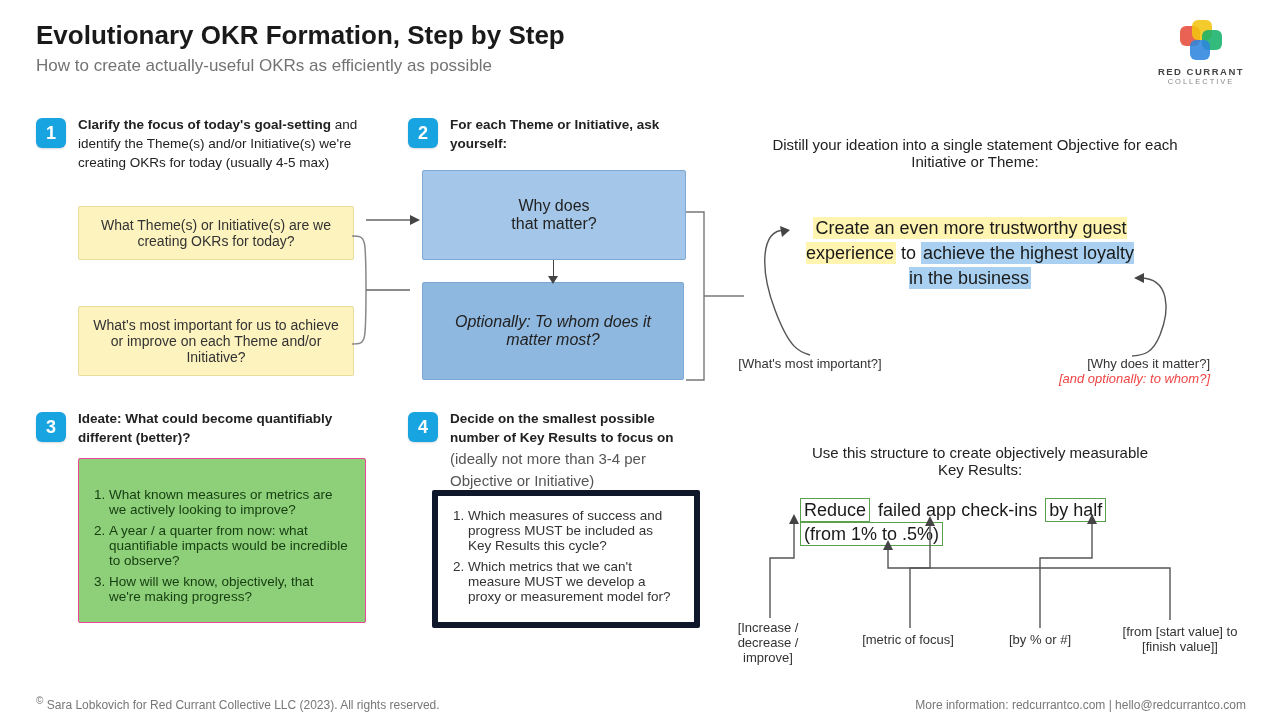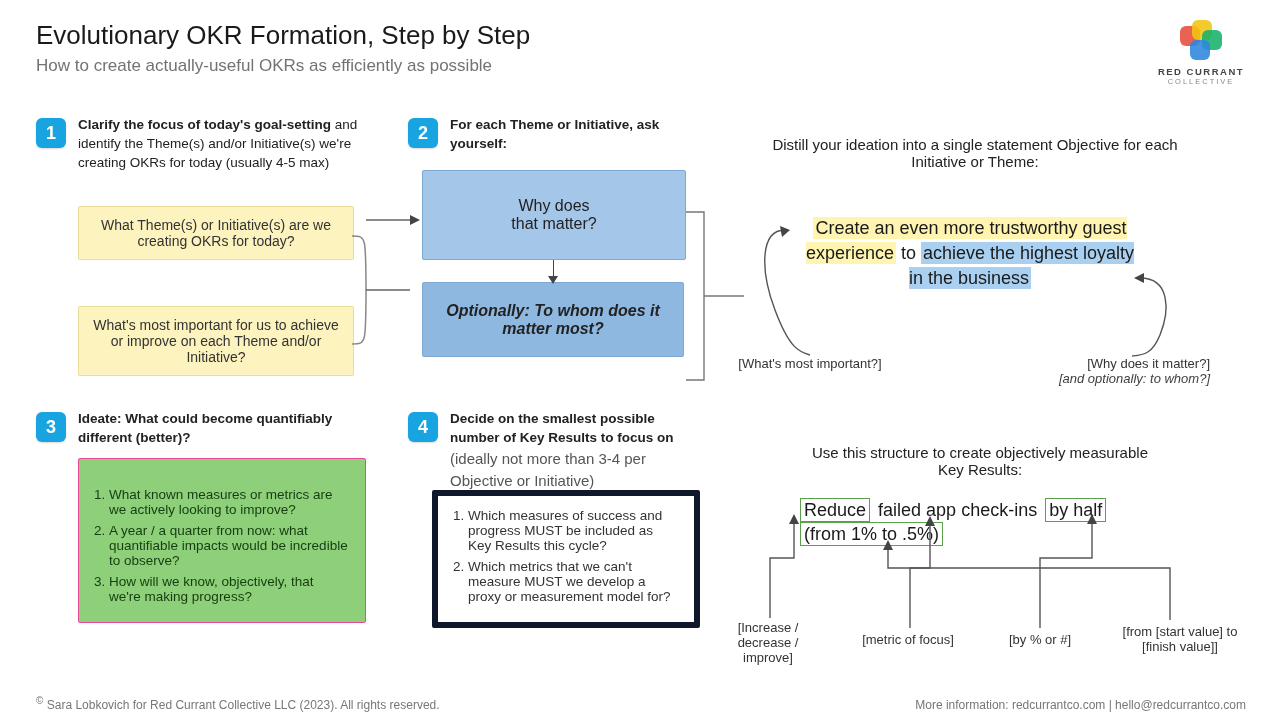--- a/index.html
+++ b/index.html
@@ -15,21 +15,21 @@
   }
   html,body{margin:0;padding:0;}
   body{
     width:1280px;height:720px;
     font-family:"Segoe UI",Arial,sans-serif;
     color:var(--ink);
     background:#fff;
     position:relative;
     overflow:hidden;
   }
-  .title{position:absolute;left:36px;top:20px;font-size:26px;font-weight:400;}
+  .title{position:absolute;left:36px;top:20px;font-size:26px;font-weight:700;}
   .subtitle{position:absolute;left:36px;top:56px;font-size:17px;color:#737373;}
   .logo{position:absolute;right:34px;top:20px;width:90px;text-align:center;}
   .logo-mark{width:42px;height:42px;margin:0 auto 4px;position:relative;}
   .logo-mark span{position:absolute;width:20px;height:20px;border-radius:6px;opacity:.88;}
   .lm1{background:#e74c3c;left:0;top:6px;}
   .lm2{background:#f1c40f;left:12px;top:0;}
   .lm3{background:#17b06b;left:22px;top:10px;}
   .lm4{background:#2e86de;left:10px;top:20px;}
   .logo-text{font-size:9.5px;font-weight:800;letter-spacing:1.5px;color:#444;}
   .logo-sub{font-size:7.5px;letter-spacing:2px;color:#888;}
@@ -70,21 +70,21 @@
   .wbox ol{margin:0;padding-left:20px;}
   .wbox li{margin-bottom:6px;}
 
   .rtext{position:absolute;font-size:15px;text-align:center;color:#222;}
   .obj-stmt{
     position:absolute;font-size:18px;line-height:1.4;text-align:center;
   }
   .obj-stmt .hy{background:var(--hl-yellow);padding:1px 2px;}
   .obj-stmt .hb{background:var(--hl-blue);padding:1px 2px;}
   .ann{position:absolute;font-size:13px;color:#333;}
-  .ann i{color:#404040;}
+  .ann i{color:#ef4444;}
 
   .kr-stmt{
     position:absolute;font-size:18px;line-height:1.35;margin-left:20px;
   }
   .kr-stmt span{padding:1px 3px;}
   .tag-g{border:1.5px solid #5aa14b;}
   .varrow{position:absolute;border-left:1.5px solid #444;}
   .arrowhead{
     position:absolute;width:0;height:0;
     border-left:5px solid transparent;border-right:5px solid transparent;
@@ -122,21 +122,21 @@
 </div>
 <div class="ybox" style="left:78px;top:206px;width:250px;">What Theme(s) or Initiative(s) are we creating OKRs for today?</div>
 <div class="ybox" style="left:78px;top:306px;width:250px;">What's most important for us to achieve or improve on each Theme and/or Initiative?</div>
 
 <div class="stepnum" style="left:408px;top:118px;">2</div>
 <div class="steptext" style="left:450px;top:116px;width:230px;">
   <b>For each Theme or Initiative, ask yourself:</b>
 </div>
 <div class="bbox" style="left:422px;top:170px;width:262px;height:88px;white-space:pre-line;">Why does
 that matter?</div>
-<div class="bbox it" style="left:422px;top:282px;width:262px;height:75px;padding:0 14px;box-sizing:border-box;font-weight:bold;">Optionally: To whom does it matter most?</div>
+<div class="bbox it" style="left:422px;top:282px;width:262px;height:98px;padding:0 14px;box-sizing:border-box;">Optionally: To whom does it matter most?</div>
 
 <svg style="position:absolute;left:350px;top:200px;width:74px;height:180px;pointer-events:none;">
   <path d="M2,36 C16,36 16,36 16,90 C16,144 16,144 2,144" fill="none" stroke="#888" stroke-width="1.5"></path>
   <path d="M16,90 L60,90 M16,20 L62,20" fill="none" stroke="#666" stroke-width="1.5"></path>
   <polygon points="60,15 70,20 60,25" fill="#444"></polygon>
 </svg>
 
 <div class="varrow" style="left:553px;top:260px;height:18px;"></div>
 <div class="arrowhead" style="left:548px;top:276px;"></div>
 

